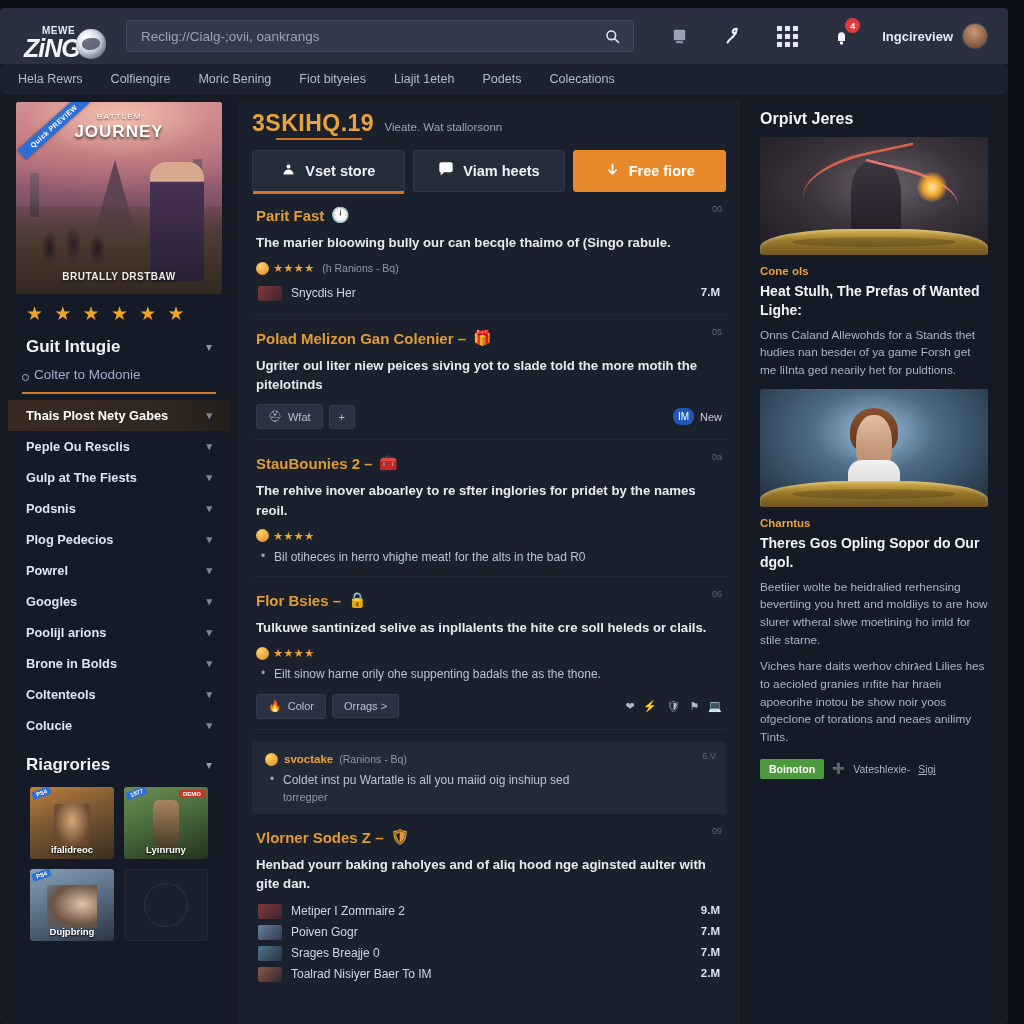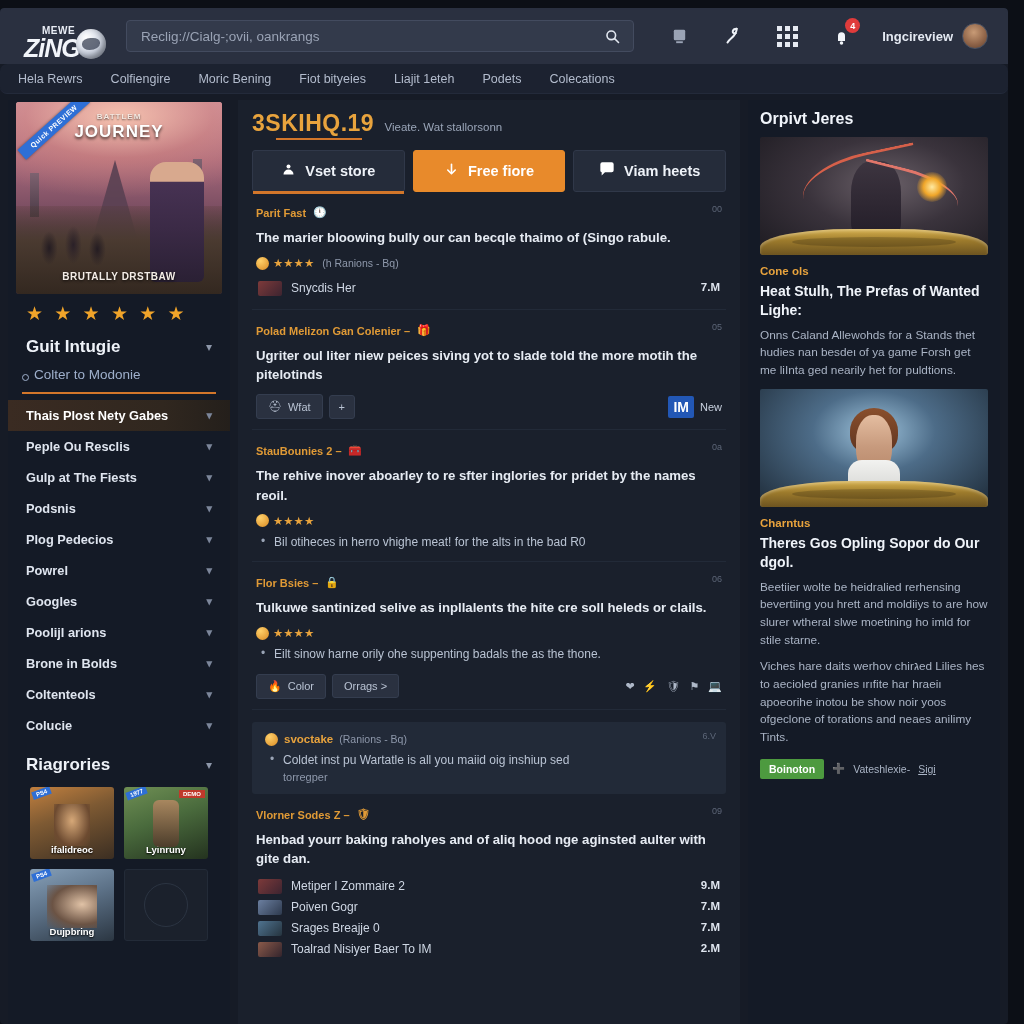--- a/index.html
+++ b/index.html
@@ -307,21 +307,21 @@
   .sec {
     padding: 14px 4px 10px 4px;
     border-bottom: 1px solid #222a38;
     position: relative;
   }
   .sec-num {
     position:absolute; right:4px; top:12px;
     color:#5d6678; font-size:9px;
   }
   .sec-h {
-    color:#e09a36; font-size:11px; font-weight:bold;
+    color:#e09a36; font-size:15px; font-weight:bold;
     display:flex; align-items:center; gap:7px;
   }
   .sec-body {
     color:#e6ebf3; font-size:13.2px; font-weight:bold;
     margin-top:9px; line-height:1.45;
   }
   .sec-rate {
     margin-top:9px; color:#e8a33d; font-size:11.5px;
     display:flex; align-items:center; gap:4px;
   }
@@ -353,22 +353,22 @@
   .chipbar { display:flex; align-items:center; gap:6px; margin-top:10px; }
   .chip {
     background:#2a3140; border:1px solid #343d4f; border-radius:3px;
     color:#b9c3d3; font-size:11px; padding:5px 11px; cursor:pointer;
     display:flex; align-items:center; gap:6px;
   }
   .chip.sq { padding:5px 9px; }
   .chipbar .spacer{flex:1 1 auto;}
   .chipbar .mini { color:#c7cfdd; font-size:11px; }
   .chip-blue {
-    background:#2257b5; color:#fff; border-radius:2px;
-    font-size:14px; font-weight:bold; padding:3px 5px;
+    background:#2257b5; color:#fff; border-radius:8px;
+    font-size:10px; font-weight:normal; padding:3px 5px;
   }
   .iconrow { display:flex; align-items:center; gap:9px; color:#aeb8c8; font-size:11px; }
   .quote {
     margin-top:12px; background:#222a38; border-radius:3px;
     padding:11px 13px; position:relative;
   }
   .quote .qh { display:flex; align-items:center; gap:6px; }
   .quote .qname { color:#e8a33d; font-size:11.5px; font-weight:bold; }
   .quote .qcnt { color:#8e98ab; font-size:10.5px; }
   .quote .qnum { position:absolute; right:10px; top:9px; color:#5d6678; font-size:9px; }
@@ -624,32 +624,32 @@
       </div>
 
       <div class="tabs" id="tabs-slot">
           <div class="tab active">
             <span><svg width="15" height="15" viewBox="0 0 24 24" fill="#fff">
                 <circle cx="12" cy="7" r="3.2"></circle>
                 <path d="M4 20 a8 8 0 0 1 16 0 Z"></path>
               </svg></span>
             <span>Vset store</span>
           </div>
+          <div class="tab">
+            <span><svg width="16" height="15" viewBox="0 0 24 22" fill="#fff">
+                <path d="M2 3 a3 3 0 0 1 3-3 h14 a3 3 0 0 1 3 3 v9 a3 3 0 0 1-3 3 H9 l-5 5 v-5 a2 2 0 0 1-2-2 Z"></path>
+              </svg></span>
+            <span>Viam heets</span>
+          </div>
           <div class="tab primary">
             <span><svg width="15" height="16" viewBox="0 0 24 24" fill="none" stroke="#fff" stroke-width="2.6" stroke-linecap="round" stroke-linejoin="round">
                 <path d="M12 3 v13"></path>
                 <path d="M6 12 l6 6 l6-6"></path>
               </svg></span>
             <span>Free fiore</span>
-          </div>
-          <div class="tab">
-            <span><svg width="16" height="15" viewBox="0 0 24 22" fill="#fff">
-                <path d="M2 3 a3 3 0 0 1 3-3 h14 a3 3 0 0 1 3 3 v9 a3 3 0 0 1-3 3 H9 l-5 5 v-5 a2 2 0 0 1-2-2 Z"></path>
-              </svg></span>
-            <span>Viam heets</span>
           </div>
         </div>
 
       <div id="sections-slot">
           <div class="sec">
             <div class="sec-num">00</div>
             <div class="sec-h">
               <span>Parit Fast</span>
               <span>🕛</span>
             </div>

